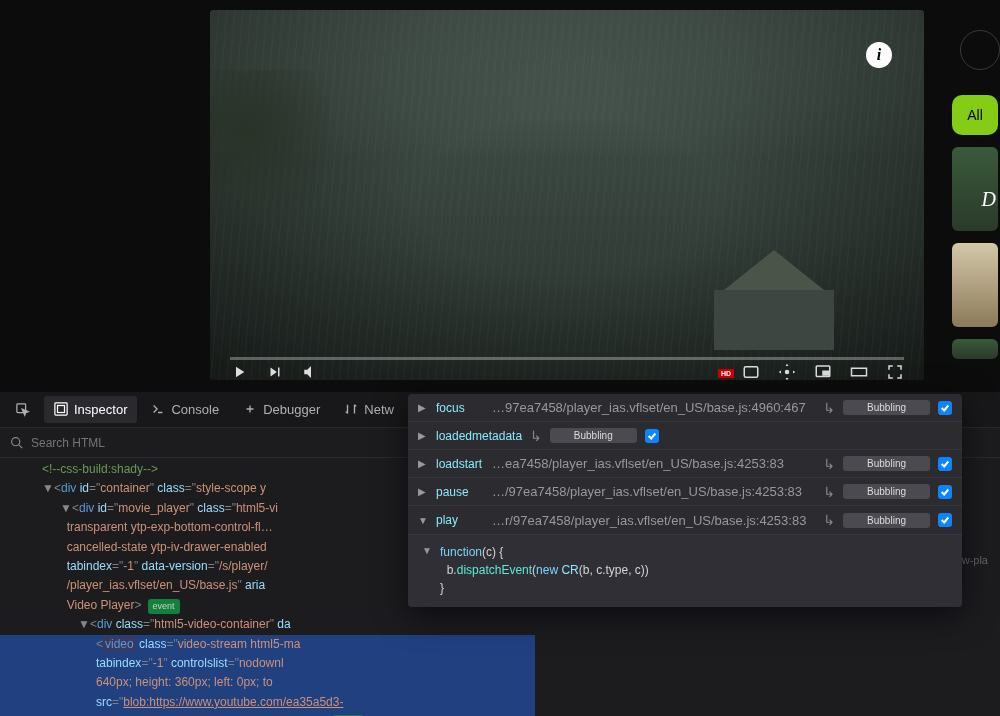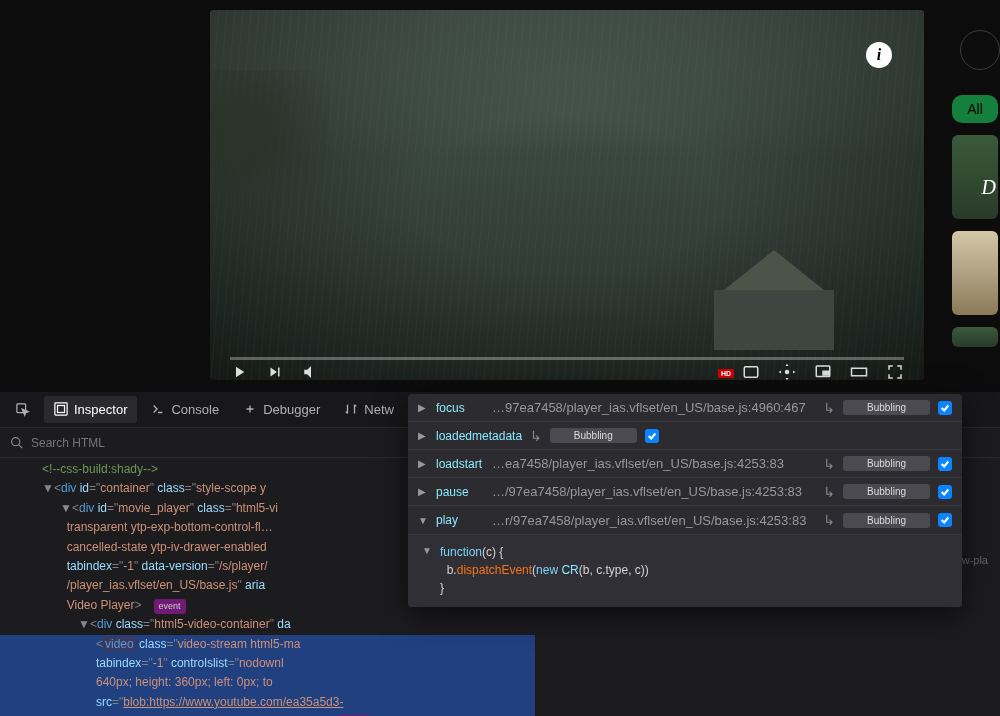--- a/index.html
+++ b/index.html
@@ -15,21 +15,21 @@
 .house-roof { position: absolute; top: 0; left: 40px; width: 100px; height: 40px; background: #4a5449; clip-path: polygon(50% 0%, 0% 100%, 100% 100%); }
 .house-body { position: absolute; bottom: 0; left: 30px; width: 120px; height: 60px; background: #3d4640; }
 .info-badge { position: absolute; top: 32px; right: 32px; width: 26px; height: 26px; background: #fff; border-radius: 50%; display: flex; align-items: center; justify-content: center; font-weight: bold; font-style: italic; font-family: serif; color: #000; cursor: pointer; }
 .hd-badge { position: absolute; bottom: 2px; right: 190px; background: #cc0000; color: #fff; font-size: 7px; font-weight: bold; padding: 1px 3px; border-radius: 1px; }
 .video-progress { position: absolute; bottom: 20px; left: 20px; right: 20px; height: 3px; background: rgba(255,255,255,0.3); }
 .video-controls-row { position: absolute; bottom: -2px; left: 20px; right: 20px; height: 20px; display: flex; align-items: center; gap: 18px; }
 .ctrl-icon { width: 18px; height: 18px; opacity: 0.85; }
 
 
 .sidebar-chips { position: absolute; right: 0; top: 95px; width: 48px; display: flex; flex-direction: column; gap: 12px; }
-.chip { width: 46px; height: 28px; background: #15803d; border-radius: 10px; display: flex; align-items: center; justify-content: center; font-size: 14px; font-weight: 500; color: #000; cursor: pointer; }
+.chip { width: 46px; height: 40px; background: #84cc16; border-radius: 10px; display: flex; align-items: center; justify-content: center; font-size: 14px; font-weight: 500; color: #000; cursor: pointer; }
 .thumb-chip { width: 46px; height: 84px; background: linear-gradient(#3a5a3a, #2a3a2a); border-radius: 6px; cursor: pointer; position: relative; overflow: hidden; }
 .thumb-chip.cup { background: linear-gradient(#d4c8a8, #8a7a5a); }
 .thumb-chip .d-letter { position: absolute; right: 2px; bottom: 20px; color: #fff; font-size: 20px; font-style: italic; font-family: serif; }
 .search-pill { position: absolute; top: 30px; right: 0; width: 40px; height: 40px; border: 1px solid #3a3a3a; border-radius: 20px; background: #0c0c0c; }
 
 
 .devtools { position: absolute; top: 392px; left: 0; right: 0; bottom: 0; background: #18181a; display: flex; flex-direction: column; }
 .devtools-tabs { height: 36px; background: #18181a; border-bottom: 1px solid #2a2a2c; display: flex; align-items: center; padding: 0 6px; gap: 4px; }
 .dt-tab { display: flex; gap: 6px; padding: 6px 10px; color: #b0b0b0; font-size: 13px; cursor: pointer; border-radius: 3px; }
 .dt-tab.active { color: #fff; background: #2a2a2e; }
@@ -44,21 +44,21 @@
 .indent-2 { padding-left: 42px; }
 .indent-3 { padding-left: 60px; }
 .indent-4 { padding-left: 78px; }
 .indent-5 { padding-left: 96px; }
 .twisty { color: #888; display: inline-block; width: 12px; cursor: pointer; }
 .c-comment { color: #6a9955; }
 .c-tag { color: #569cd6; }
 .c-bracket { color: #808080; }
 .c-attr { color: #9cdcfe; }
 .c-val { color: #ce9178; }
-.event-badge { display: inline-block; background: #701a75; color: #ccc; font-size: 9px; padding: 1px 5px; border-radius: 3px; margin-left: 12px; font-family: -apple-system, sans-serif; cursor: pointer; }
+.event-badge { display: inline-block; background: #15803d; color: #ccc; font-size: 9px; padding: 1px 5px; border-radius: 3px; margin-left: 6px; font-family: -apple-system, sans-serif; cursor: pointer; }
 
 .dt-css-panel { flex: 1; background: #1c1c1f; font-family: "SF Mono", Menlo, Consolas, monospace; font-size: 12px; padding: 8px 12px; color: #999; }
 .css-rule { margin-bottom: 10px; }
 .css-selector { color: #9cdcfe; }
 .css-prop { color: #79b8ff; padding-left: 20px; }
 .css-val { color: #d4d4d4; }
 .css-src { float: right; color: #666; font-size: 11px; }
 .css-brace { color: #d4d4d4; }
 
 
@@ -69,21 +69,21 @@
 .ev-name { color: #8be9fd; font-weight: 500; min-width: 48px; }
 .ev-src { color: #999; flex: 1; overflow: hidden; text-overflow: ellipsis; white-space: nowrap; font-size: 13px; }
 .ev-goto { color: #888; font-size: 14px; cursor: pointer; }
 .ev-pill { background: #4a4a50; color: #ddd; font-size: 10px; padding: 2px 24px; border-radius: 3px; font-family: -apple-system, sans-serif; }
 .ev-check { width: 14px; height: 14px; background: #0a84ff; border-radius: 3px; display: flex; align-items: center; justify-content: center; cursor: pointer; }
 .ev-check svg { width: 10px; height: 10px; }
 .ev-code { padding: 8px 14px 10px 32px; background: #2f2f35; border-top: 1px solid #38383c; line-height: 1.5; }
 .ev-code-twisty { position: absolute; left: 14px; color: #999; font-size: 10px; }
 .c-func { color: #7dd3fc; }
 .c-param { color: #d4d4d4; }
-.c-method { color: #f97316; }
+.c-method { color: #5eead4; }
 .c-class { color: #8be9fd; }
 </style>
 </head>
 <body>
 
 <div class="video-area">
   <div class="video-player">
     <div class="video-overlay-dark"></div>
     <div class="rain-overlay"></div>
     <div class="tree"></div>

